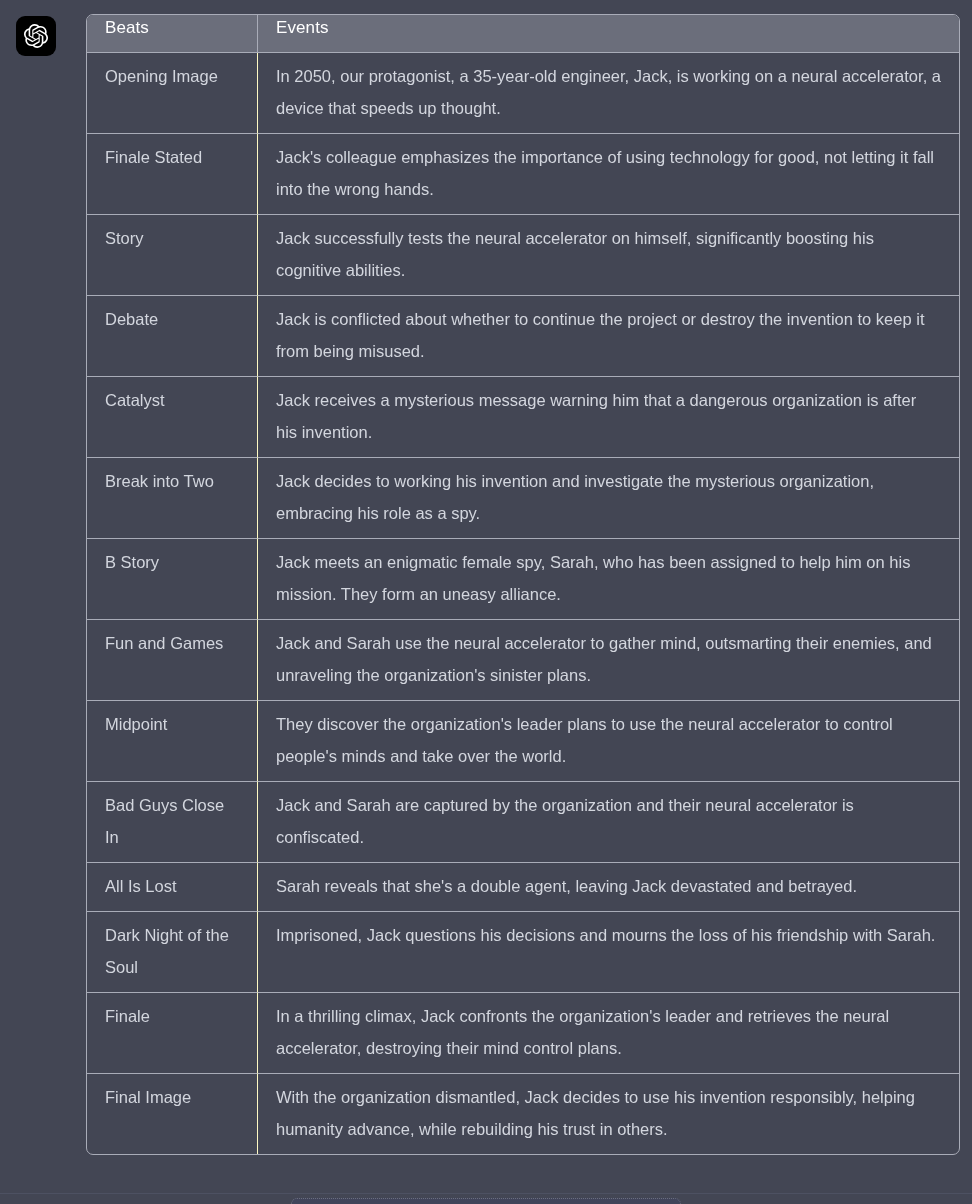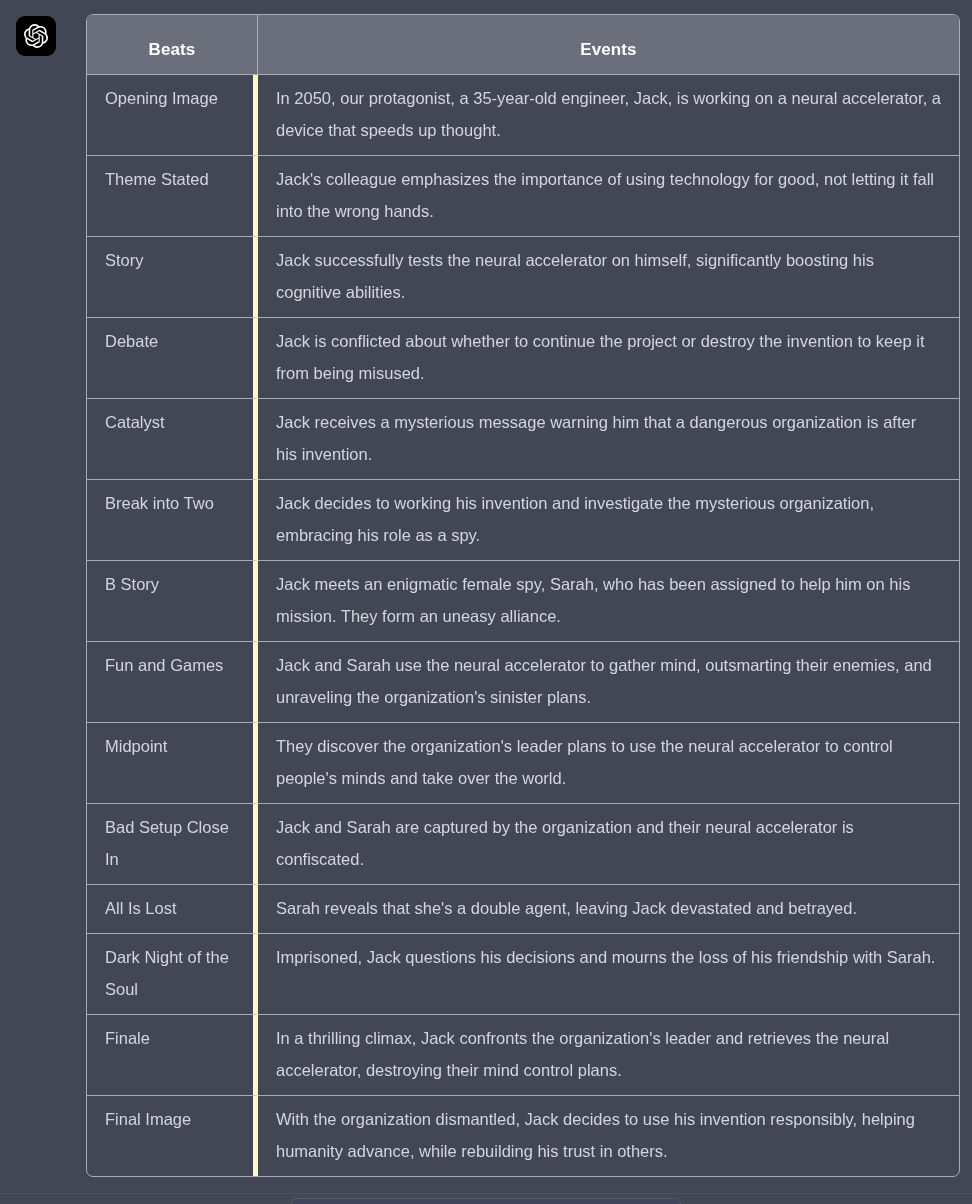--- a/index.html
+++ b/index.html
@@ -50,45 +50,45 @@
     overflow: hidden;
     background: #434654;
   }
 
   table.beat-sheet col.col-beats  { width: 171px; }
   table.beat-sheet col.col-events { width: 701px; }
 
   table.beat-sheet thead th {
     background: #6b6e7b;
     color: #ffffff;
-    font-weight: bold;
+    font-weight: normal;
     font-size: 17px;
     line-height: 1.35;
-    text-align: center;
-    padding: 24px 18px 12px 18px;
+    text-align: left;
+    padding: 2px 18px 12px 18px;
     border-bottom: 1px solid #a9acb8;
     vertical-align: middle;
     letter-spacing: 0.1px;
   }
   table.beat-sheet thead th.th-beats {
     border-right: 1px solid #a9acb8;
   }
 
   table.beat-sheet tbody td {
     color: #d3d6de;
     font-size: 16.5px;
     line-height: 32px;
     text-align: left;
     padding: 7px 18px 9px 18px;
     border-bottom: 1px solid #a9acb8;
     vertical-align: top;
     word-wrap: break-word;
   }
   table.beat-sheet tbody td.cell-beat {
-    border-right: 5px solid #fef9c3;
+    border-right: 1px solid #fef9c3;
   }
   table.beat-sheet tbody tr:last-child td {
     border-bottom: none;
   }
 
   
   .composer-sliver {
     position: absolute;
     left: 0;
     right: 0;
@@ -132,21 +132,21 @@
         <th class="th-beats">Beats</th>
         <th class="th-events">Events</th>
       </tr>
     </thead>
     <tbody>
       <tr>
         <td class="cell-beat">Opening Image</td>
         <td class="cell-event">In 2050, our protagonist, a 35-year-old engineer, Jack, is working on a neural accelerator, a device that speeds up thought.</td>
       </tr>
       <tr>
-        <td class="cell-beat">Theme Stated</td>
+        <td class="cell-beat">Finale Stated</td>
         <td class="cell-event">Jack's colleague emphasizes the importance of using technology for good, not letting it fall into the wrong hands.</td>
       </tr>
       <tr>
         <td class="cell-beat">Story</td>
         <td class="cell-event">Jack successfully tests the neural accelerator on himself, significantly boosting his cognitive abilities.</td>
       </tr>
       <tr>
         <td class="cell-beat">Debate</td>
         <td class="cell-event">Jack is conflicted about whether to continue the project or destroy the invention to keep it from being misused.</td>
       </tr>
@@ -164,21 +164,21 @@
       </tr>
       <tr>
         <td class="cell-beat">Fun and Games</td>
         <td class="cell-event">Jack and Sarah use the neural accelerator to gather mind, outsmarting their enemies, and unraveling the organization's sinister plans.</td>
       </tr>
       <tr>
         <td class="cell-beat">Midpoint</td>
         <td class="cell-event">They discover the organization's leader plans to use the neural accelerator to control people's minds and take over the world.</td>
       </tr>
       <tr>
-        <td class="cell-beat">Bad Setup Close In</td>
+        <td class="cell-beat">Bad Guys Close In</td>
         <td class="cell-event">Jack and Sarah are captured by the organization and their neural accelerator is confiscated.</td>
       </tr>
       <tr>
         <td class="cell-beat">All Is Lost</td>
         <td class="cell-event">Sarah reveals that she's a double agent, leaving Jack devastated and betrayed.</td>
       </tr>
       <tr>
         <td class="cell-beat">Dark Night of the Soul</td>
         <td class="cell-event">Imprisoned, Jack questions his decisions and mourns the loss of his friendship with Sarah.</td>
       </tr>

